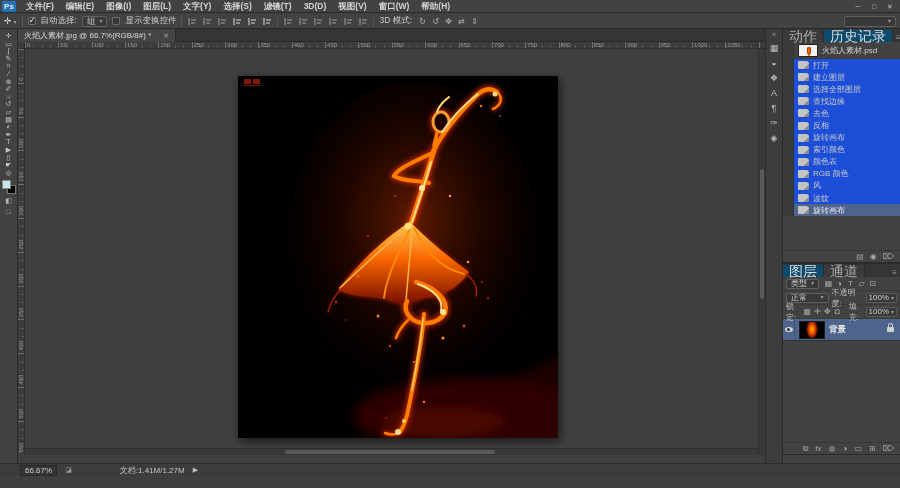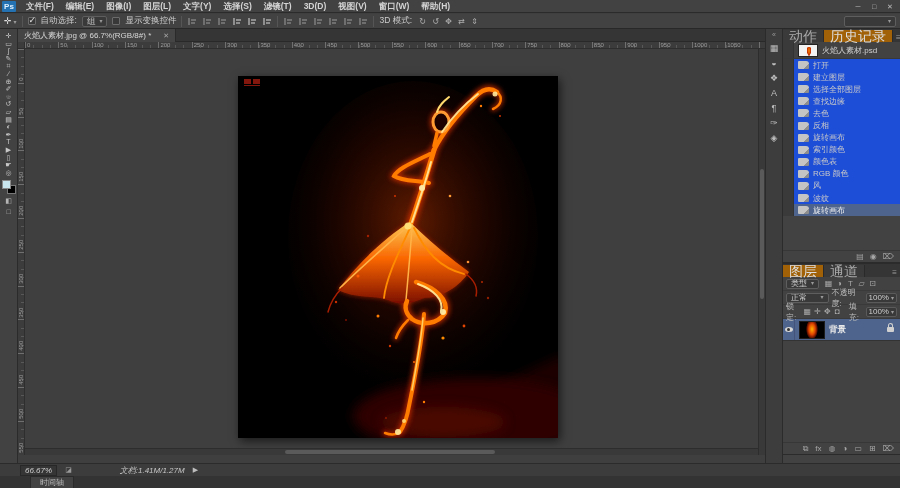--- a/index.html
+++ b/index.html
@@ -71,21 +71,21 @@
 
   
   .dock-strip { position:absolute; left:765px; top:29px; width:18px; height:434px; background:#3d3d3d; border-left:1px solid #2b2b2b; border-right:1px solid #2b2b2b; display:flex; flex-direction:column; align-items:center; padding-top:2px; }
   .dock-chevrons { font-size:7px; color:#9a9a9a; height:10px; }
   .dock-ic { width:16px; height:15px; line-height:15px; text-align:center; font-size:9px; color:#bdbdbd; }
 
   
   .right-col { position:absolute; left:783px; top:29px; width:117px; height:434px; background:#424242; }
   .panel-tabs { height:13px; background:#353535; display:flex; align-items:flex-end; }
   .ptab { height:12px; line-height:12px; padding:0 6px; font-size:14px; color:#a9a9a9; background:#3a3a3a; border-right:1px solid #2a2a2a; white-space:nowrap; }
-  .ptab.active { background:#a16207; color:#dcdcdc; }
+  .ptab.active { background:#0c4a6e; color:#dcdcdc; }
   .panel-menu { margin-left:auto; font-size:8px; color:#9a9a9a; padding:0 3px; }
 
   .hist-snapshot { height:17px; display:flex; align-items:center; background:#424242; border-bottom:1px solid #393939; }
   .hist-well { width:11px; align-self:stretch; background:#3a3a3a; border-right:1px solid #333; }
   .snap-thumb { width:20px; height:13px; margin:0 4px; background:#f2f2f2; border:1px solid #222; position:relative; }
   .snap-thumb::after { content:""; position:absolute; left:8px; top:2px; width:4px; height:9px; background:radial-gradient(ellipse at 50% 40%, #ff8a00 0%, #c23000 60%, transparent 75%); }
   .hist-label { font-size:8px; color:#d2d2d2; white-space:nowrap; }
 
   .hist-list {}
   .hist-row { height:12.1px; display:flex; align-items:center; background:#1d4ed8; }
@@ -107,21 +107,21 @@
   .eye-well { width:12px; align-self:stretch; border-right:1px solid #43537a; display:flex; align-items:center; justify-content:center; }
   .eye { width:8px; height:5px; border-radius:50%; background:#d6d6d6; position:relative; }
   .eye::after { content:""; position:absolute; left:2.5px; top:1px; width:3px; height:3px; border-radius:50%; background:#333; }
   .layer-thumb { width:26px; height:18px; margin:0 4px; border:1px solid #1d1d1d; background:#000 radial-gradient(ellipse 7px 12px at 50% 45%, #ffb300 0%, #e04400 45%, #5a0d00 75%, transparent 85%); }
   .layer-name { font-size:8.5px; color:#eaeaea;font-weight:bold; }
   .padlock { width:7px; height:5px; background:#d0d0d0; border-radius:1px; position:relative; margin-left:auto; margin-right:6px; }
   .padlock::before { content:""; position:absolute; top:-4px; left:1px; width:3px; height:4px; border:1px solid #d0d0d0; border-bottom:none; border-radius:3px 3px 0 0; }
   .layers-empty { height:101px; background:#424242; }
 
   
-  .status-bar { position:absolute; left:0; top:463px; width:900px; height:13px; background:#3c3c3c; border-top:1px solid #2b2b2b; display:flex; align-items:center; gap:8px; padding-left:20px;font-style:italic; }
+  .status-bar { position:absolute; left:0; top:463px; width:900px; height:13px; background:#3c3c3c; border-top:1px solid #2b2b2b; display:flex; align-items:center; gap:8px; padding-left:20px; }
   .zoom-field { background:#353535; border:1px solid #282828; height:11px; line-height:10px; padding:0 4px; font-size:8px; color:#cfcfcf; }
   .status-ic { font-size:7px; color:#9a9a9a; }
   .doc-info { font-size:8px; color:#c6c6c6; margin-left:40px; }
   .doc-info-arrow { font-size:7px; color:#bdbdbd; }
   .bottom-strip { position:absolute; left:0; top:476px; width:900px; height:12px; background:#333333; display:flex; align-items:flex-end; }
   .timeline-tab { margin-left:30px; height:12px; line-height:12px; padding:0 9px; background:#424242; border:1px solid #2a2a2a; border-bottom:none; font-size:8px; color:#bdbdbd; }
 </style>
 </head>
 <body>
 
@@ -573,17 +573,14 @@
     </div>
   </div>
 
   <div class="status-bar">
     <span class="zoom-field">66.67%</span>
     <span class="status-ic">◪</span>
     <span class="doc-info">文档:1.41M/1.27M</span>
     <span class="doc-info-arrow">▶</span>
   </div>
 
-  <div class="bottom-strip">
-    <span class="timeline-tab">时间轴</span>
-  </div>
 
 </div>
 
 </body></html>

